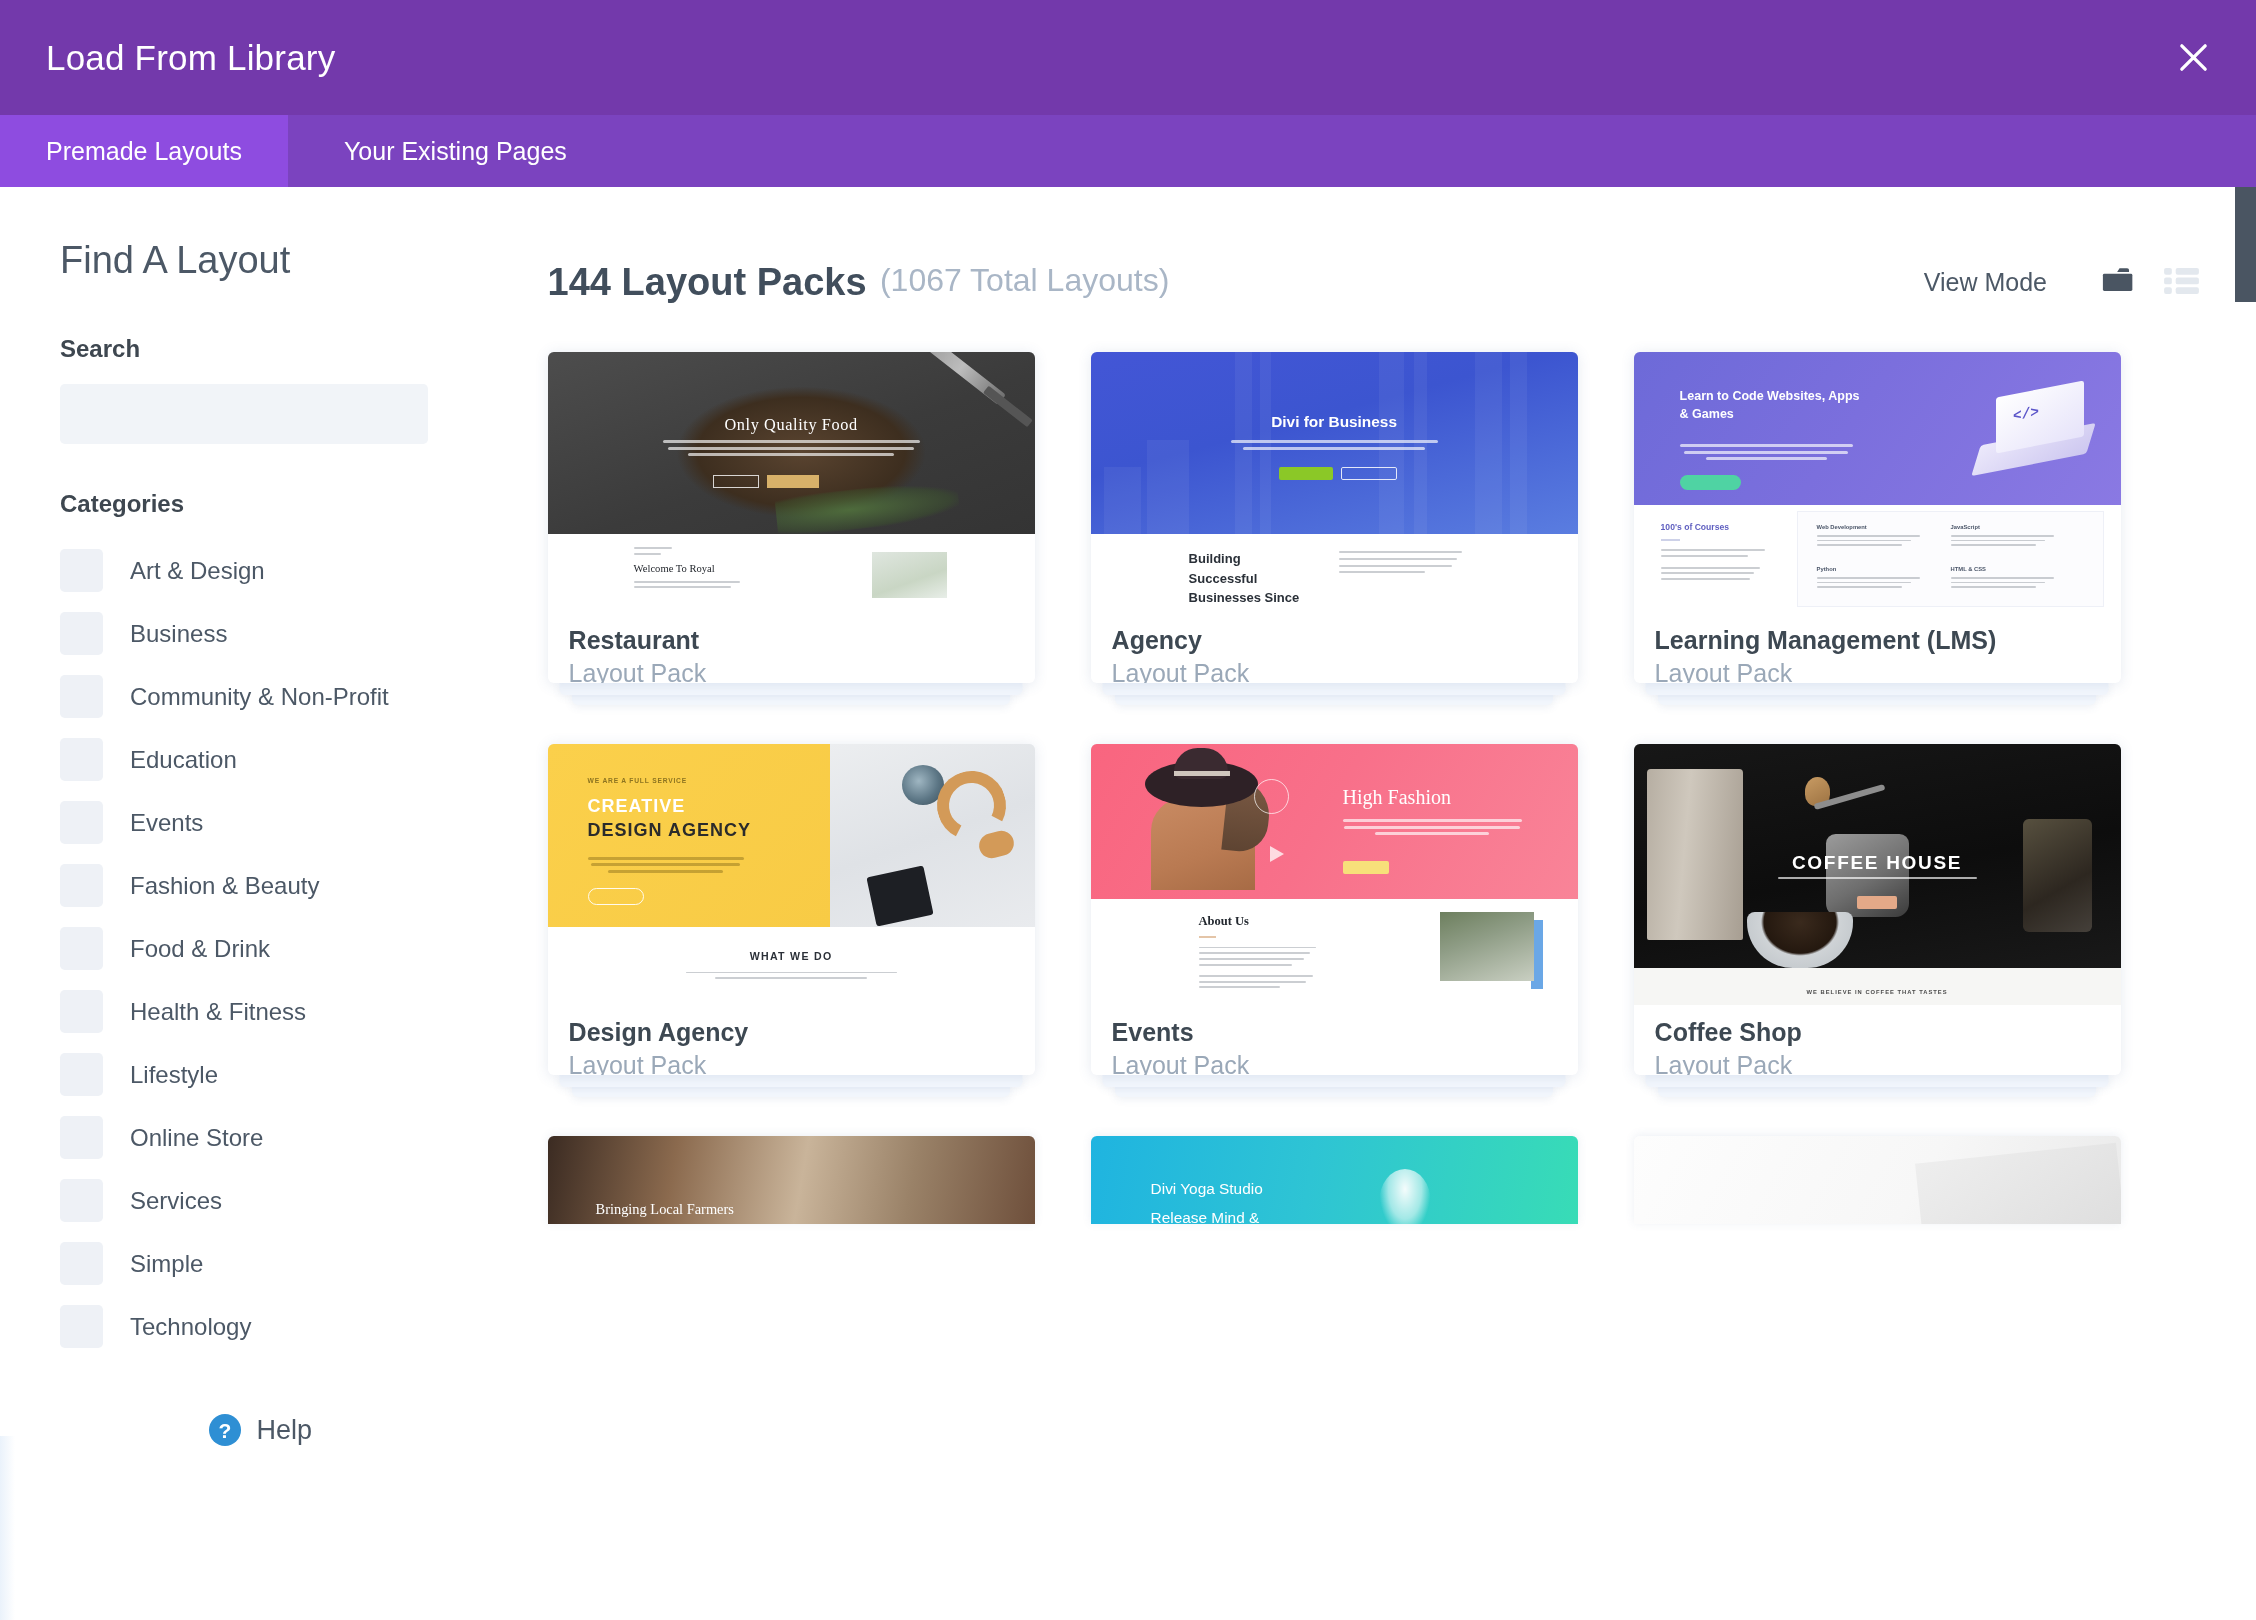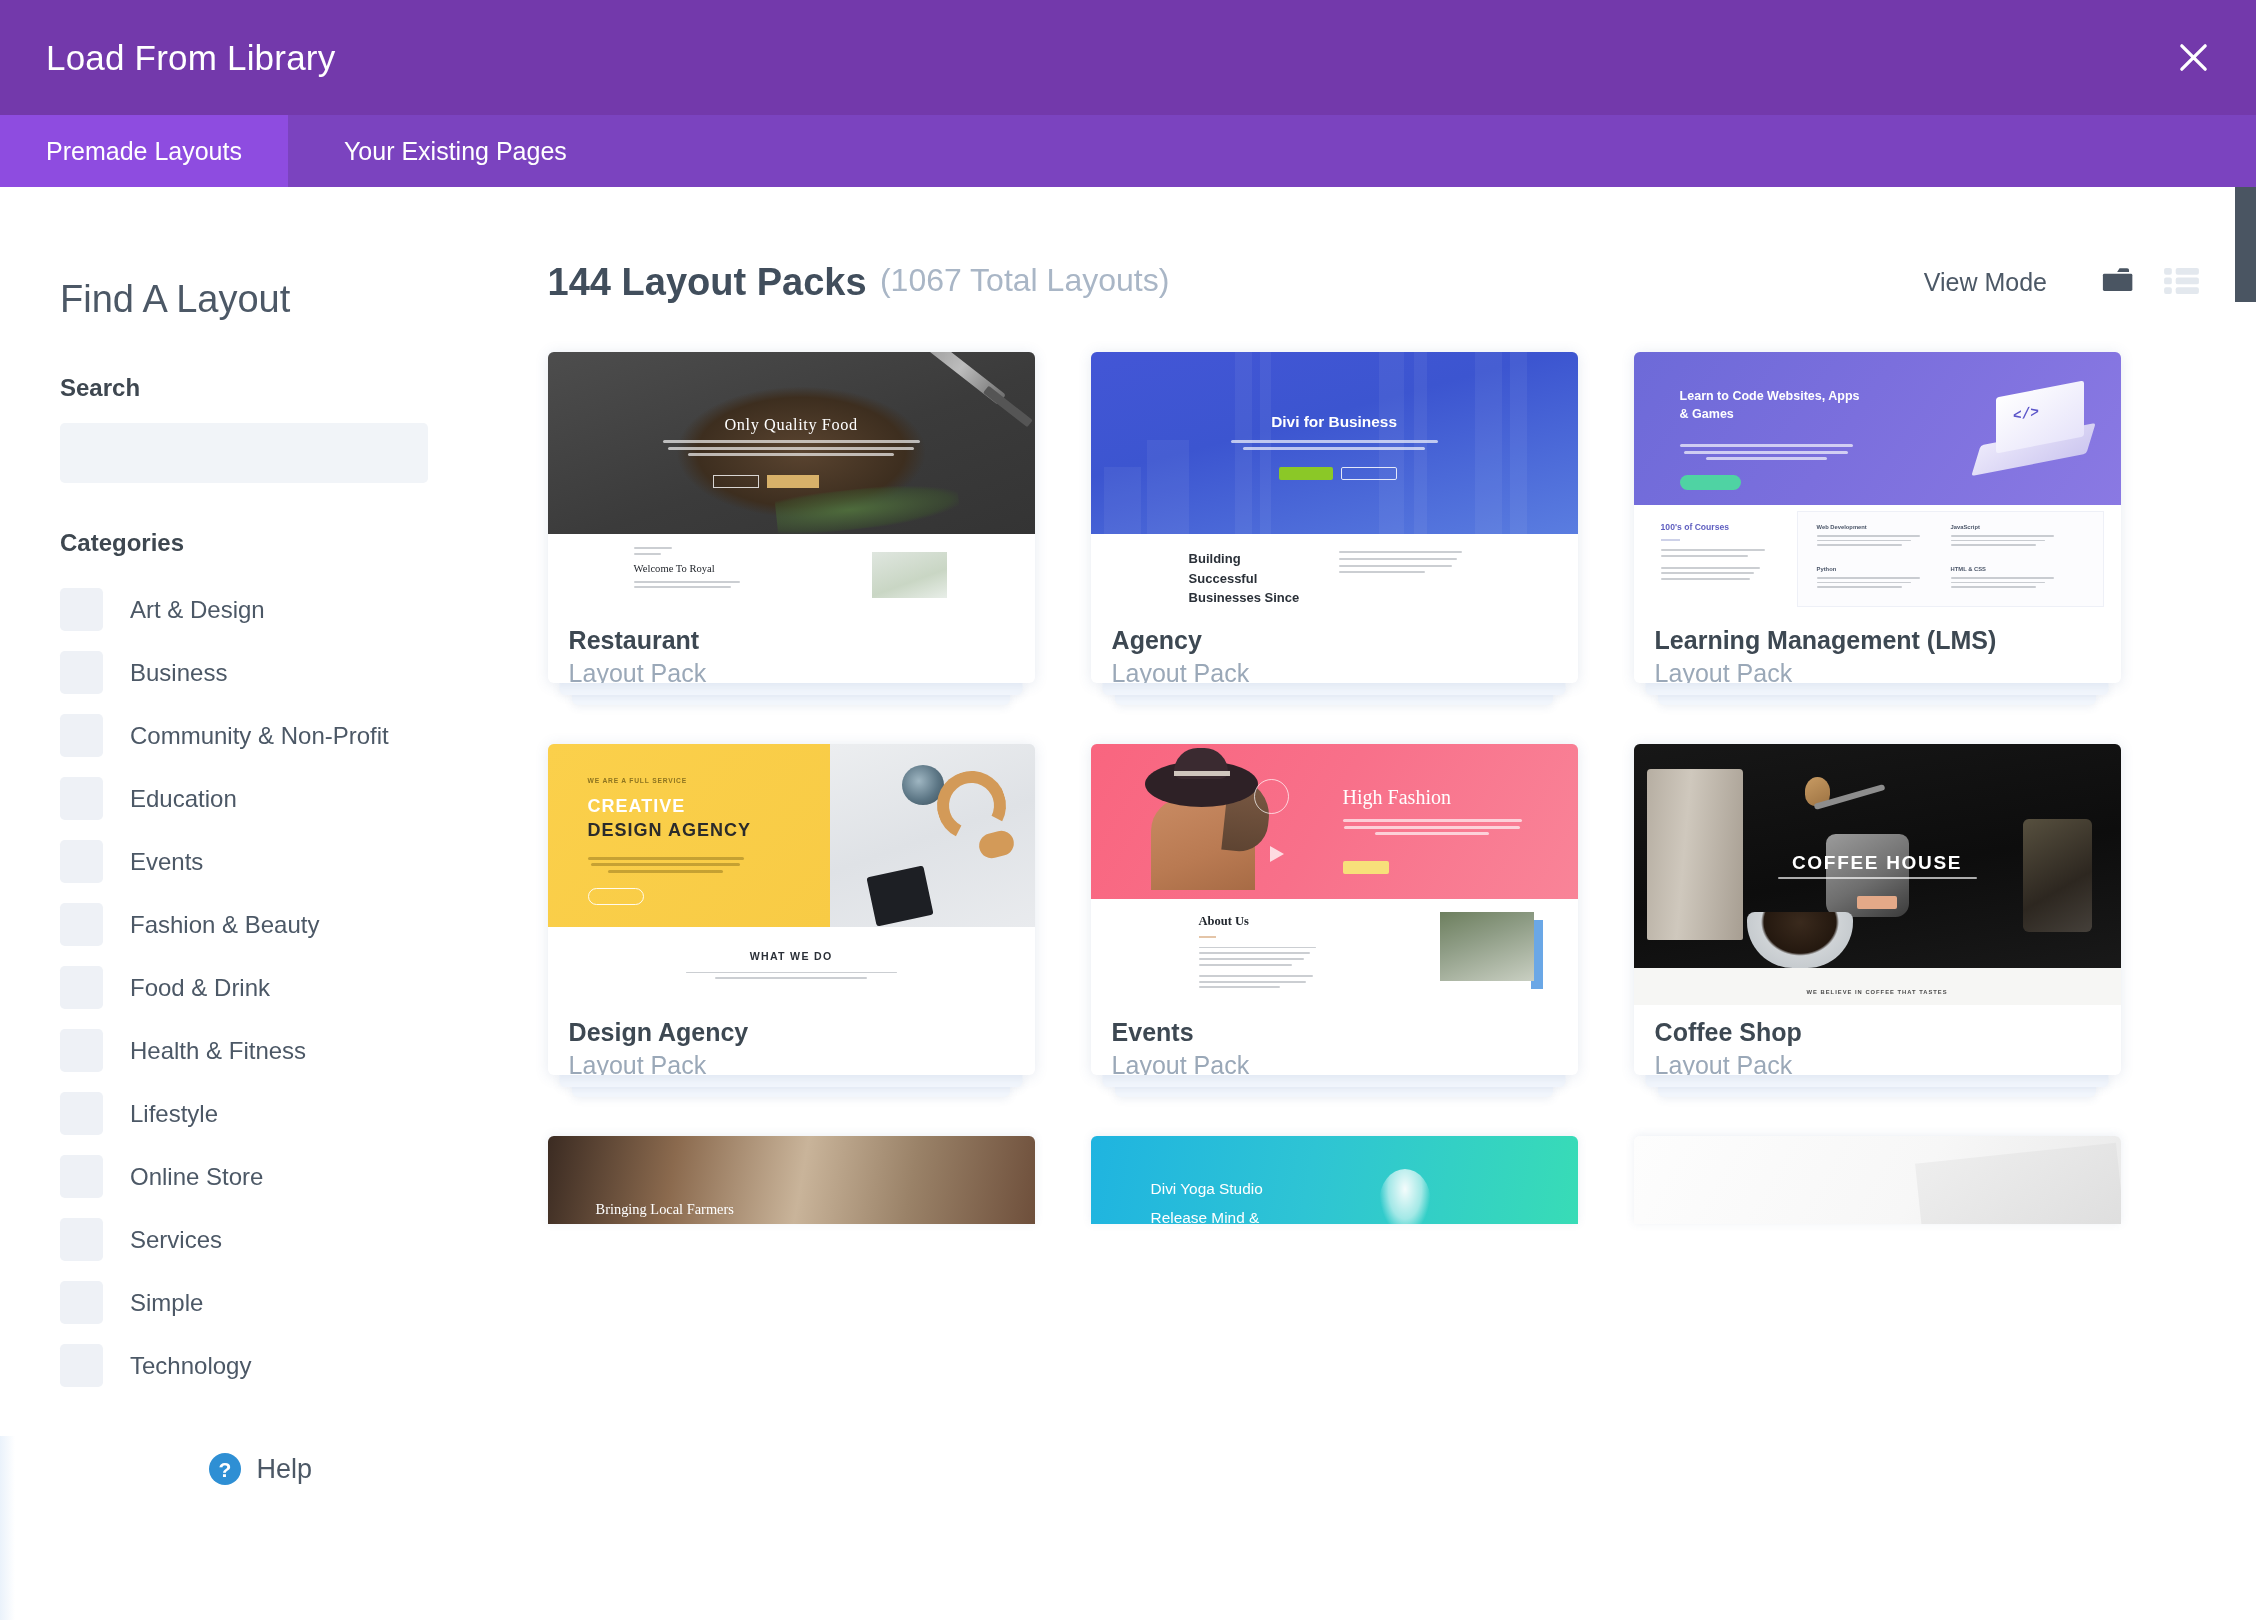--- a/index.html
+++ b/index.html
@@ -56,21 +56,21 @@
     position: absolute; top: 187px; left: 0;
     width: 2257px; height: 1433px;
     background: #ffffff;
     overflow: hidden;
   }
 
   
   .sidebar {
     position: absolute; top: 0; left: 0;
     width: 538px; height: 100%;
-    padding: 91px 0 0 60px;
+    padding: 52px 0 0 60px;
   }
   .sidebar h2 {
     font-size: 38px; font-weight: 400;
     color: #4c5866; margin-bottom: 53px;
   }
   .side-label {
     font-size: 24px; font-weight: 700;
     color: #3e4750; margin-bottom: 21px;
   }
   .search-input {

